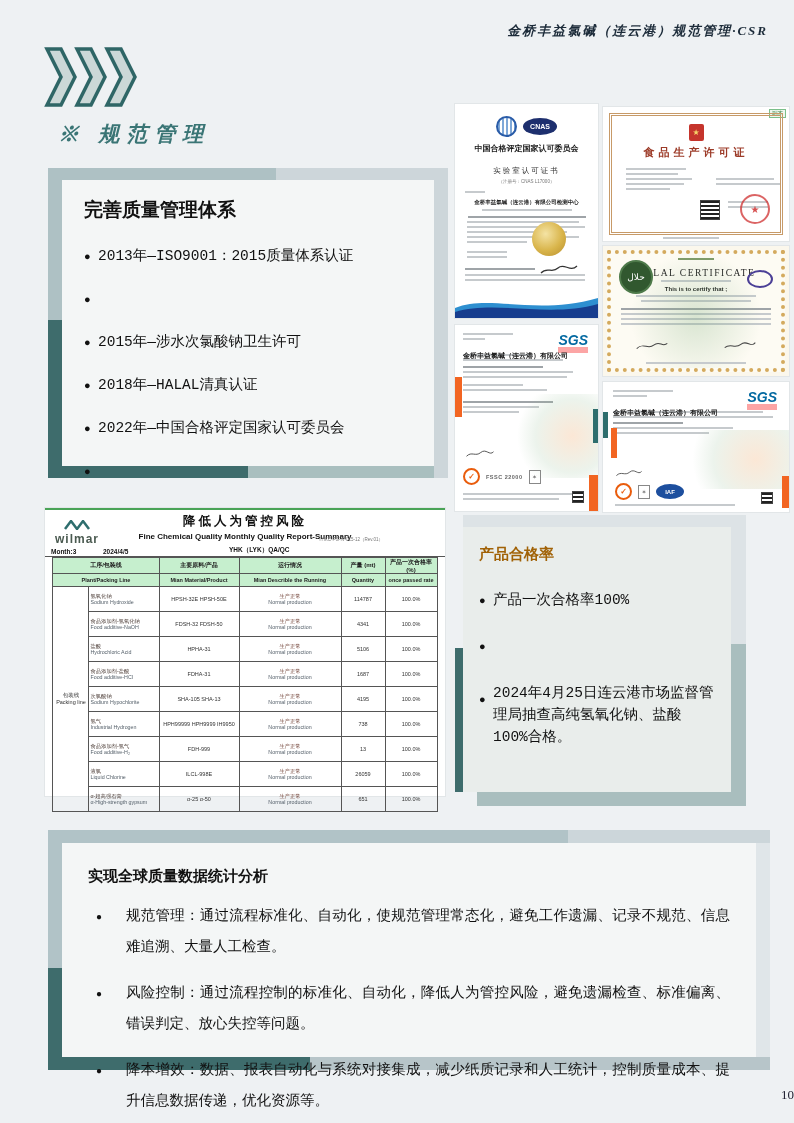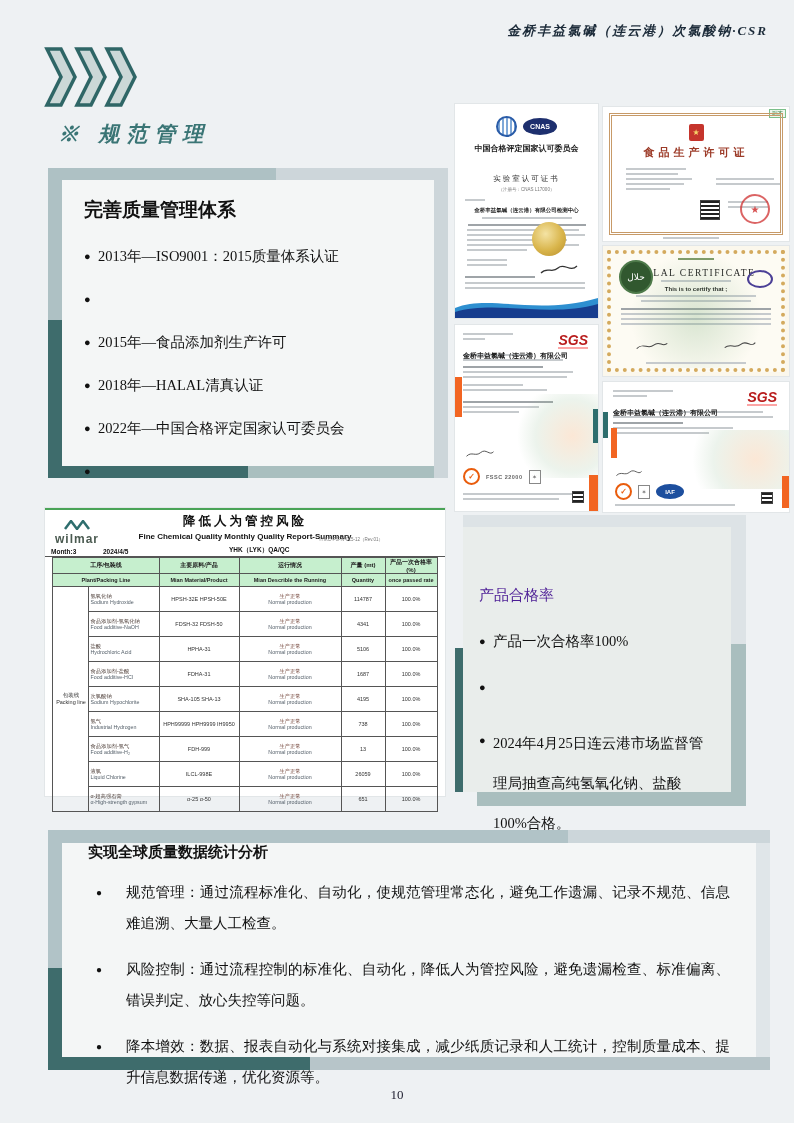--- a/index.html
+++ b/index.html
@@ -17,37 +17,37 @@
        font-style:italic;font-weight:bold;font-size:21px;color:#3a7575;letter-spacing:7px;}
 
   
   .band{position:absolute;}
   .whitebox{position:absolute;background:#f4f6f6;}
 
   
   .b1-head{font-size:19px;font-weight:bold;color:#111;}
   .li{display:flex;align-items:flex-start;color:#111;}
   .blt{flex:0 0 14px;font-size:11px;line-height:19px;}
-  .li .txt{font-family:Liberation Serif, serif;font-size:14.5px;line-height:19px;}
+  .li .txt{font-family:Liberation Mono, monospace;font-size:14.5px;line-height:19px;}
   .box1 .li{margin-top:24px;}
 
   
   .cert{position:absolute;background:#fff;box-shadow:0 0 0 1px #e2e6e8;overflow:hidden;}
   .tl{height:2px;background:#c6cacd;margin:3px auto 0 auto;}
   .tl.l{margin:3px 0 0 0;}
   .tl.dark{background:#9fa4a8;}
 
   
   .cnas-logos{display:flex;justify-content:center;align-items:center;gap:6px;margin-top:12px;}
   .ilac{width:17px;height:17px;border-radius:50%;border:2px solid #2a5ca8;
         background:repeating-linear-gradient(90deg,#7fa8d8 0 2px,#fff 2px 4px);}
   .cnas-oval{width:34px;height:17px;border-radius:50%;background:#1d2f6e;color:#fff;
         font-size:7px;font-weight:bold;display:flex;align-items:center;justify-content:center;}
   .cnas-org{margin-top:6px;text-align:center;font-weight:bold;font-size:8px;color:#1a1a1a;}
-  .cnas-title{margin-top:20px;text-align:center;font-size:7.5px;color:#333;letter-spacing:2px;}
+  .cnas-title{margin-top:12px;text-align:center;font-size:7.5px;color:#333;letter-spacing:2px;}
   .cnas-reg{margin-top:3px;text-align:center;font-size:4.5px;color:#777;}
   .cnas-co{margin-top:6px;text-align:center;font-weight:bold;font-size:5.5px;color:#222;}
   .seal-gold{position:absolute;width:34px;height:34px;border-radius:50%;
         background:radial-gradient(circle at 40% 35%,#f4e3a4,#d9b54b 55%,#b78d2c);}
   .cnas-wave{position:absolute;left:0;bottom:0;width:100%;height:26px;}
 
   
   .food-inner{position:absolute;inset:6px;border:3px double #c79a68;}
   .copy-tag{position:absolute;top:2px;right:3px;font-size:5.5px;color:#3d8a4a;border:1px solid #7bbf8a;
         padding:0 2px;background:#eef7ef;}
@@ -68,22 +68,22 @@
   .halal-title{text-align:center;margin-top:8px;font-family:"Liberation Serif",serif;font-size:9.5px;
         letter-spacing:1.5px;color:#222;}
   .halal-circle{position:absolute;left:8px;top:6px;width:30px;height:30px;border-radius:50%;
         background:#31582f;color:#fff;display:flex;align-items:center;justify-content:center;
         font-size:9px;border:2px solid #4e7a4a;}
   .halal-oval{position:absolute;right:8px;top:16px;width:22px;height:14px;border-radius:50%;
         border:2px solid #4b3f96;}
   .halal-certify{text-align:center;margin-top:4px;font-weight:bold;font-size:6px;color:#222;}
 
   
-  .sgs-logo{position:absolute;font-weight:bold;font-style:italic;font-size:14px;color:#b91c1c;
-        border-bottom:2px solid #fca5a5;line-height:14px;}
+  .sgs-logo{position:absolute;font-weight:bold;font-style:italic;font-size:14px;color:#0369a1;
+        border-bottom:6px solid #fca5a5;line-height:14px;}
   .sgs-co{position:absolute;font-weight:bold;font-size:7px;color:#222;}
   .vbar{position:absolute;}
   .sgs-wm{position:absolute;right:0;bottom:18%;width:60%;height:45%;
         background:radial-gradient(circle at 70% 50%,rgba(240,160,90,.25),rgba(150,190,150,.18) 50%,rgba(255,255,255,0) 75%);}
   .fssc-circle{width:13px;height:13px;border-radius:50%;border:2px solid #e95c0c;color:#e95c0c;
         font-size:8px;display:flex;align-items:center;justify-content:center;font-weight:bold;}
   .scheme-label{font-size:5.5px;font-weight:bold;color:#666;letter-spacing:.5px;}
   .iaf-oval{width:28px;height:15px;border-radius:50%;background:#1d4f9e;color:#fff;font-size:6px;
         font-weight:bold;display:flex;align-items:center;justify-content:center;}
   .mini-emblem{width:10px;height:12px;border:1px solid #888;font-size:6px;color:#777;
@@ -111,41 +111,41 @@
   td.name{font-size:5.3px;color:#4a3b35;line-height:6.5px;}
   td.name .en{color:#55606a;}
   td.run{text-align:center;font-size:5.3px;color:#6b3a2e;line-height:6.5px;}
   td.run .en{color:#55606a;}
   td.merged{text-align:center;font-size:5.5px;color:#333;line-height:7px;}
 
   
   .box2{position:absolute;left:463px;top:527px;width:268px;height:265px;background:#e9edeb;
         padding:18px 16px;box-sizing:border-box;}
   .box2 .li{margin-top:26px;}
-  .box2 .li .txt{line-height:40px;}
-  .b2-head{font-size:15px;font-weight:normal;color:#4c1d95;margin-top:41px;}
+  .box2 .li .txt{line-height:22px;}
+  .b2-head{font-size:15px;font-weight:bold;color:#a16207;}
 
   
   .box3{position:absolute;left:62px;top:843px;width:694px;height:214px;background:#f4f6f6;
-        padding:0 26px;box-sizing:border-box;}
+        padding:24px 26px;box-sizing:border-box;}
   .b3-head{font-size:15px;font-weight:bold;color:#111;}
   .box3 .li{margin-top:15px;}
   .box3 .blt{flex:0 0 30px;padding-left:8px;font-size:10px;line-height:31px;}
   .box3 .li .txt{line-height:31px;text-align:justify;}
 
-  .pageno{position:absolute;left:0;right:0;bottom:20px;text-align:center;
+  .pageno{position:absolute;left:0;right:0;bottom:20px;text-align:right;
         font-family:"Liberation Serif",serif;font-size:13px;color:#223;}
   .sig{display:block;}
 </style>
 </head>
 <body>
 
 <div class="page">
 
-  <div class="hdr">金桥丰益氯碱（连云港）次氯酸钠·CSR</div>
+  <div class="hdr">金桥丰益氯碱（连云港）规范管理·CSR</div>
 
   <div class="title-row">
     <svg width="96" height="62" viewBox="0 0 96 62">
       <polygon points="3,3 17,3 31,31 17,59 3,59 17,31" fill="#ccd8d7" stroke="#2f6666" stroke-width="3.5"></polygon>
       <polygon points="33,3 47,3 61,31 47,59 33,59 47,31" fill="#ccd8d7" stroke="#2f6666" stroke-width="3.5"></polygon>
       <polygon points="63,3 77,3 91,31 77,59 63,59 77,31" fill="#ccd8d7" stroke="#2f6666" stroke-width="3.5"></polygon>
     </svg>
   </div>
   <div class="subtitle">※ 规范管理</div>
 
@@ -157,21 +157,21 @@
     <div class="b1-head">完善质量管理体系</div>
     <div class="li">
         <span class="blt">●</span>
         <span class="txt">2013年—ISO9001：2015质量体系认证</span>
       </div>
     <div class="li">
         <span class="blt">●</span>
       </div>
     <div class="li">
         <span class="blt">●</span>
-        <span class="txt">2015年—食品添加剂生产许可</span>
+        <span class="txt">2015年—涉水次氯酸钠卫生许可</span>
       </div>
     <div class="li">
         <span class="blt">●</span>
         <span class="txt">2018年—HALAL清真认证</span>
       </div>
     <div class="li">
         <span class="blt">●</span>
         <span class="txt">2022年—中国合格评定国家认可委员会</span>
       </div>
     <div class="li">

